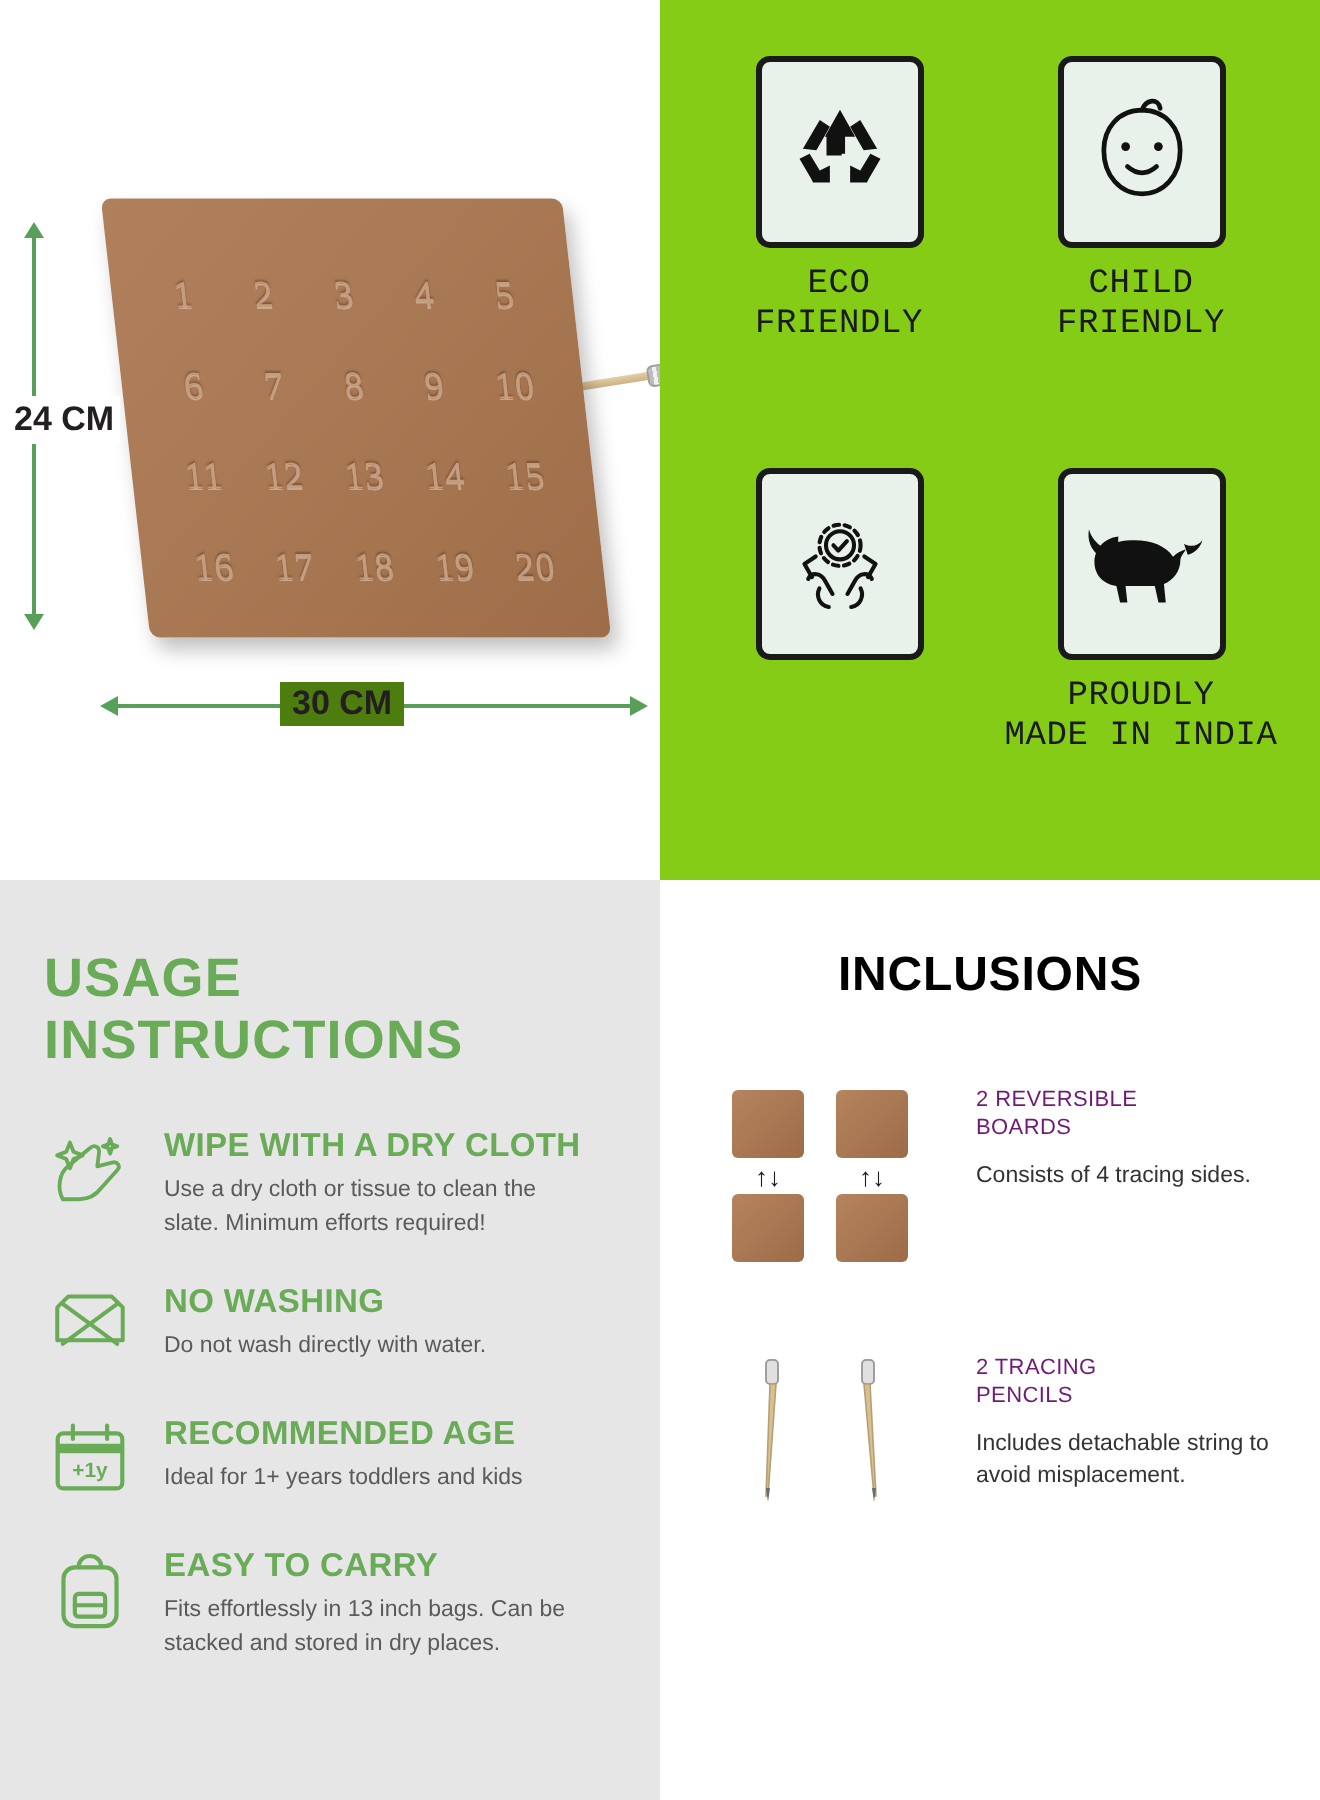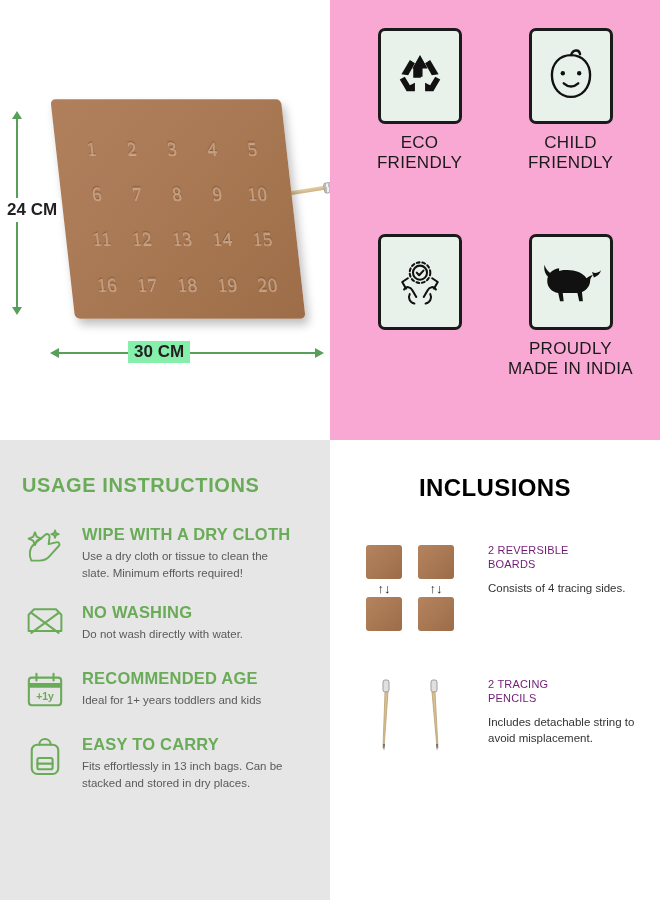--- a/index.html
+++ b/index.html
@@ -104,33 +104,34 @@
     width: 258px; height: 2px;
     background: #58a05a;
   }
   .dim-h::before, .dim-h::after {
     content: ""; position: absolute; top: -4px;
     border-top: 5px solid transparent; border-bottom: 5px solid transparent;
   }
   .dim-h::before { left: -8px; border-right: 9px solid #58a05a; }
   .dim-h::after { right: -8px; border-left: 9px solid #58a05a; }
   .label-h {
-    position: absolute; left: 128px; top: 341px;
+    position: absolute; left: 140px; top: 341px;
     font-size: 17px; font-weight: bold; color: #231f20;
-    background: #86efac; padding: 1px 6px; text-align: right;
+    background: #4d7c0f; padding: 1px 6px; text-align: right;
   }
 
   
   .q2 {
-    background: #f9a8d4;
+    background: #84cc16;
     padding: 28px 18px 10px 18px;
     display: grid;
     grid-template-columns: 1fr 1fr;
     grid-template-rows: 1fr 1fr;
     gap: 10px 8px;
+    font-family: Liberation Mono, monospace;
   }
   .badge { display: flex; flex-direction: column; align-items: center; }
   .badge-box {
     width: 84px; height: 96px;
     border: 3px solid #1a1a1a;
     border-radius: 7px;
     background: #e9f2ea;
     display: flex; align-items: center; justify-content: center;
   }
   .badge-label {
@@ -142,21 +143,21 @@
     letter-spacing: .3px;
   }
 
   
   .q3 {
     background: #e6e6e6;
     padding: 34px 22px 10px 22px;
   }
   .q3 h2 {
     color: #6aab57;
-    font-size: 20px;
+    font-size: 27px;
     font-weight: bold;
     letter-spacing: .6px;
     margin-bottom: 28px;
   }
   .usage-item {
     display: flex;
     gap: 14px;
     margin-bottom: 22px;
   }
   .usage-ico {

